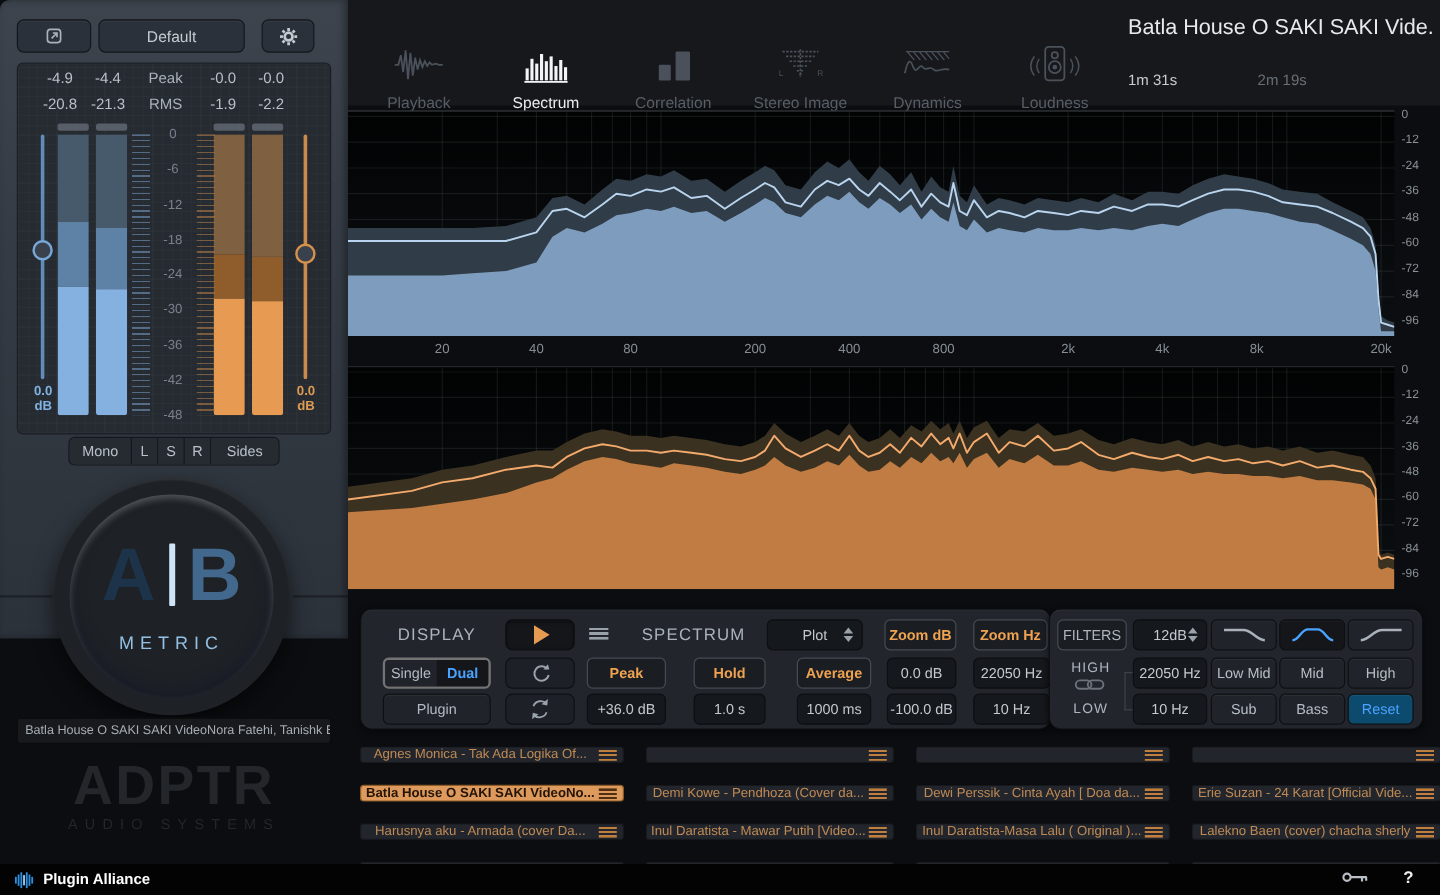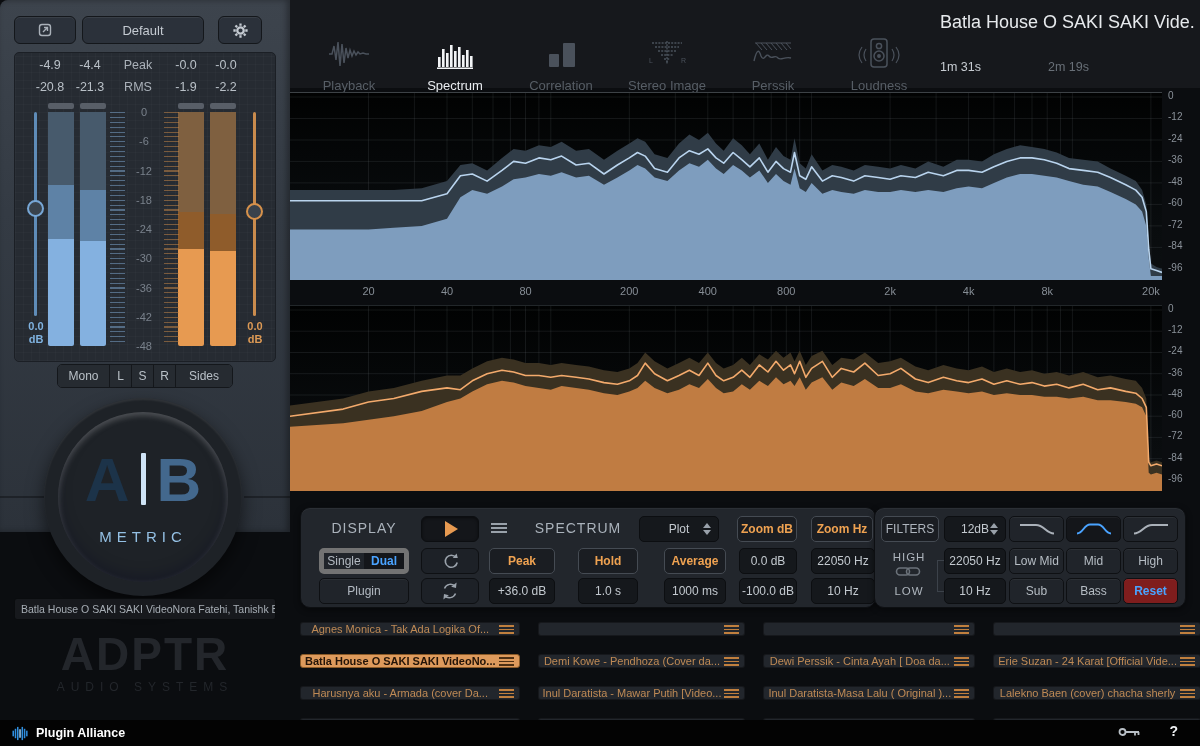--- a/index.html
+++ b/index.html
@@ -90,21 +90,21 @@
   #card1{left:300px;width:576px;} #card2{left:874px;width:312px;}
   .sec-label{position:absolute;color:#aab2bb;font-size:14px;letter-spacing:1px;display:flex;align-items:center;justify-content:center;}
   .btn{position:absolute;background:#20242a;border:1px solid #0e1013;border-radius:5px;color:#b3bac2;font-size:12px;
     display:flex;align-items:center;justify-content:center;box-shadow:inset 0 1px 0 rgba(255,255,255,.05);cursor:pointer;}
   .val{position:absolute;background:#15181c;border:1px solid #0c0e11;border-radius:5px;color:#c3c9cf;font-size:12px;
     display:flex;align-items:center;justify-content:center;cursor:ns-resize;}
   .obtn{position:absolute;background:#1a1d22;border:1px solid #454b53;border-radius:5px;color:#efa251;font-size:12px;
     font-weight:bold;display:flex;align-items:center;justify-content:center;cursor:pointer;}
   .gbtn{position:absolute;background:#1a1d22;border:1px solid #454b53;border-radius:5px;color:#aeb5bd;font-size:12px;
     display:flex;align-items:center;justify-content:center;cursor:pointer;}
-  .seg2{position:absolute;display:flex;border:5px solid #737373;border-radius:5px;overflow:hidden;
+  .seg2{position:absolute;display:flex;border:2px solid #737373;border-radius:5px;overflow:hidden;
     box-shadow:inset 0 1px 0 rgba(255,255,255,.05);}
   .seg2 > div{width:50%;display:flex;align-items:center;justify-content:center;font-size:12px;color:#b3bac2;
     background:#20242a;cursor:pointer;}
   .seg2 .on{background:#14161a;color:#4aa3ff;font-weight:bold;}
   .dropdown{position:absolute;background:#15181c;border:1px solid #0c0e11;border-radius:5px;color:#c3c9cf;font-size:12px;
     display:flex;align-items:center;justify-content:center;cursor:pointer;}
   .spinner{position:absolute;right:7px;top:50%;transform:translateY(-50%);display:flex;flex-direction:column;gap:2px;}
   .sp-up{width:0;height:0;border-left:4px solid transparent;border-right:4px solid transparent;border-bottom:5px solid #99a1aa;}
   .sp-dn{width:0;height:0;border-left:4px solid transparent;border-right:4px solid transparent;border-top:5px solid #99a1aa;}
   .playbtn{position:absolute;background:#14161a;border:1px solid #0c0e11;border-radius:6px;display:flex;align-items:center;
@@ -114,21 +114,21 @@
     align-items:center;justify-content:center;cursor:pointer;}
   .hamb{position:absolute;width:16px;height:10px;color:#99a1aa;
     background:repeating-linear-gradient(180deg,currentColor 0 2px,transparent 2px 4px);cursor:pointer;}
   .hl-label{position:absolute;color:#aeb5bd;font-size:11.5px;text-align:center;letter-spacing:1px;}
   .conn{position:absolute;background:#3c424a;}
   .slope-btn{position:absolute;background:#20242a;border:1px solid #0e1013;border-radius:5px;display:flex;align-items:center;
     justify-content:center;color:#aab1b9;cursor:pointer;box-shadow:inset 0 1px 0 rgba(255,255,255,.05);}
   .slope-btn.on{background:#14161a;color:#4aa3ff;}
   .band-btn{position:absolute;background:#20242a;border:1px solid #0e1013;border-radius:5px;display:flex;align-items:center;
     justify-content:center;color:#b6bdc4;font-size:12px;cursor:pointer;box-shadow:inset 0 1px 0 rgba(255,255,255,.05);}
-  .band-btn.blue{color:#4aa3ff;font-weight:bold;background:#7f1d1d;}
+  .band-btn.blue{color:#4aa3ff;font-weight:normal;background:#0c4a6e;}
 
   
   #playlist{position:absolute;left:300px;top:622px;width:886px;height:90px;display:grid;
     grid-template-columns:repeat(4,1fr);grid-template-rows:repeat(4,1fr);gap:18px;}
   .pl-cell{background:#22262c;border-radius:3px;display:flex;align-items:center;padding:0 5px 0 4px;cursor:pointer;border:1px solid rgba(0,0,0,.35);}
   .pl-text{flex:1;text-align:center;font-size:11px;color:#bf8a55;white-space:nowrap;overflow:hidden;}
   .pl-menu{width:15px;height:9px;color:#c07f3e;background:repeating-linear-gradient(180deg,currentColor 0 1.8px,transparent 1.8px 3.6px);margin-left:3px;}
   .pl-cell.sel{background:#de9a5c;border-color:#8a5a28;}
   .pl-cell.sel .pl-text{color:#241408;font-weight:bold;}
   .pl-cell.sel .pl-menu{color:#4e2f12;}
@@ -312,21 +312,21 @@
           </div>
           <div class="tab-label">Stereo Image</div>
         </div>
         <div class="tab">
           <div class="tab-icon">
             <svg width="44" height="32" viewBox="0 0 44 32" fill="none" stroke="currentColor" stroke-width="1.4">
               <path d="M4 5 H40 M5 5 L11 12 M10 5 L16 12 M15 5 L21 12 M20 5 L26 12 M25 5 L31 12 M30 5 L36 12 M35 5 L40 11" stroke-width="1"></path>
               <path d="M3 23 C6 10 8 12 10 18 C13 25 15 14 18 18 C21 22 24 16 27 20 C30 23 34 18 40 20"></path>
             </svg>
           </div>
-          <div class="tab-label">Perssik</div>
+          <div class="tab-label">Dynamics</div>
         </div>
         <div class="tab">
           <div class="tab-icon">
             <svg width="44" height="36" viewBox="0 0 44 36" fill="none" stroke="currentColor" stroke-width="1.5">
               <rect x="14" y="3" width="16" height="28" rx="3"></rect>
               <circle cx="22" cy="10" r="2.6"></circle>
               <circle cx="22" cy="20" r="5"></circle>
               <circle cx="22" cy="20" r="1.2" fill="currentColor"></circle>
               <path d="M9 13 q-4 6 0 12 M5 11 q-6 8 0 16 M35 13 q4 6 0 12 M39 11 q6 8 0 16" stroke-width="1.2"></path>
             </svg>

